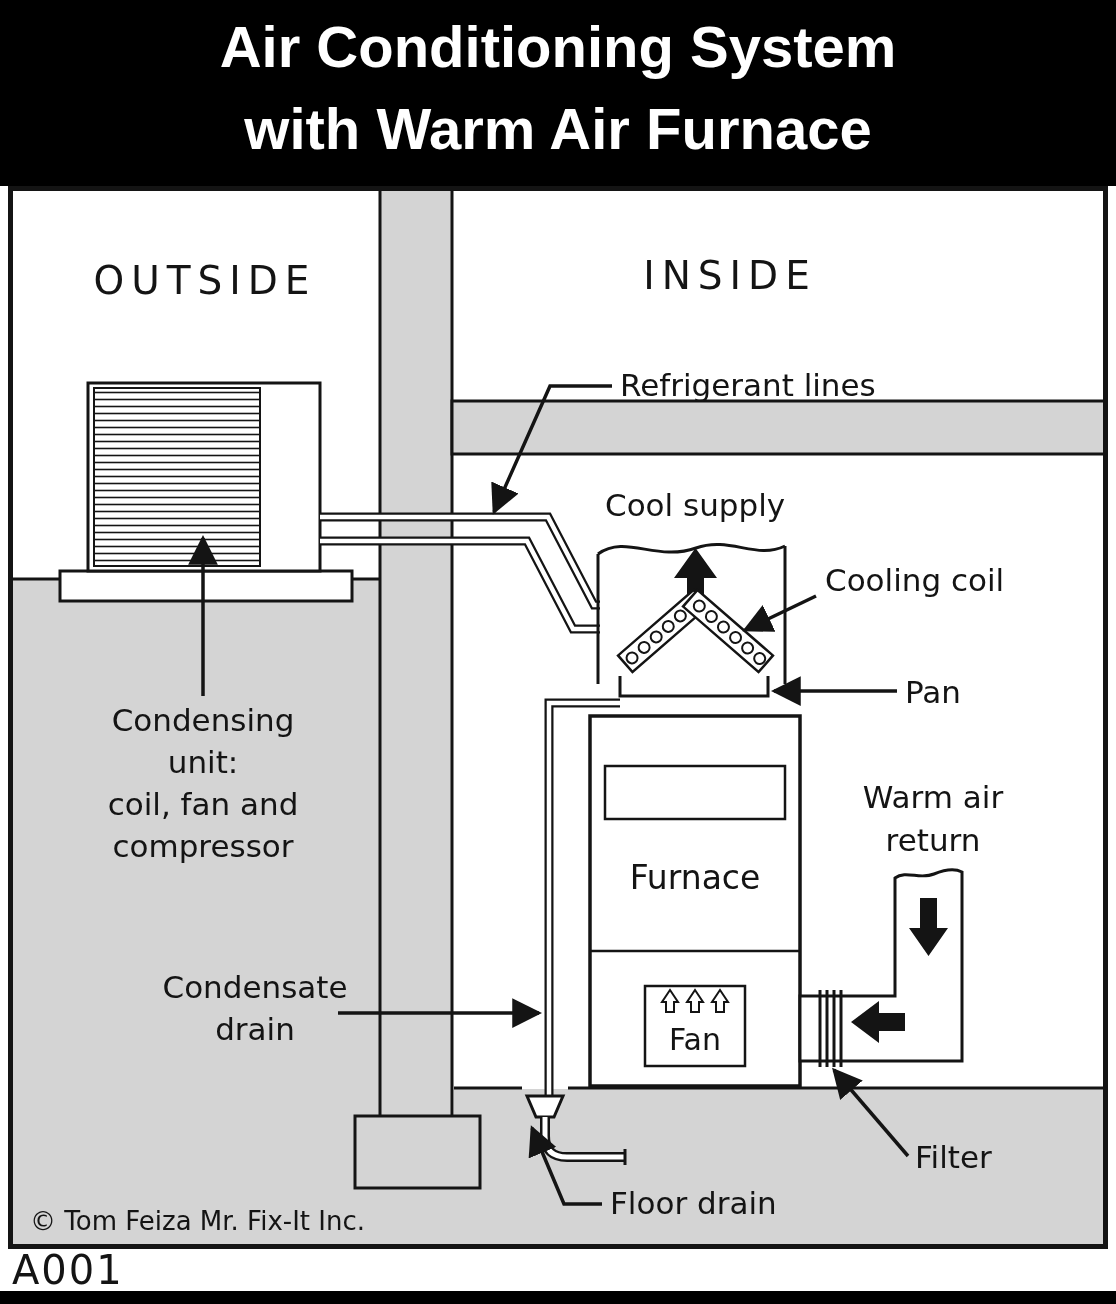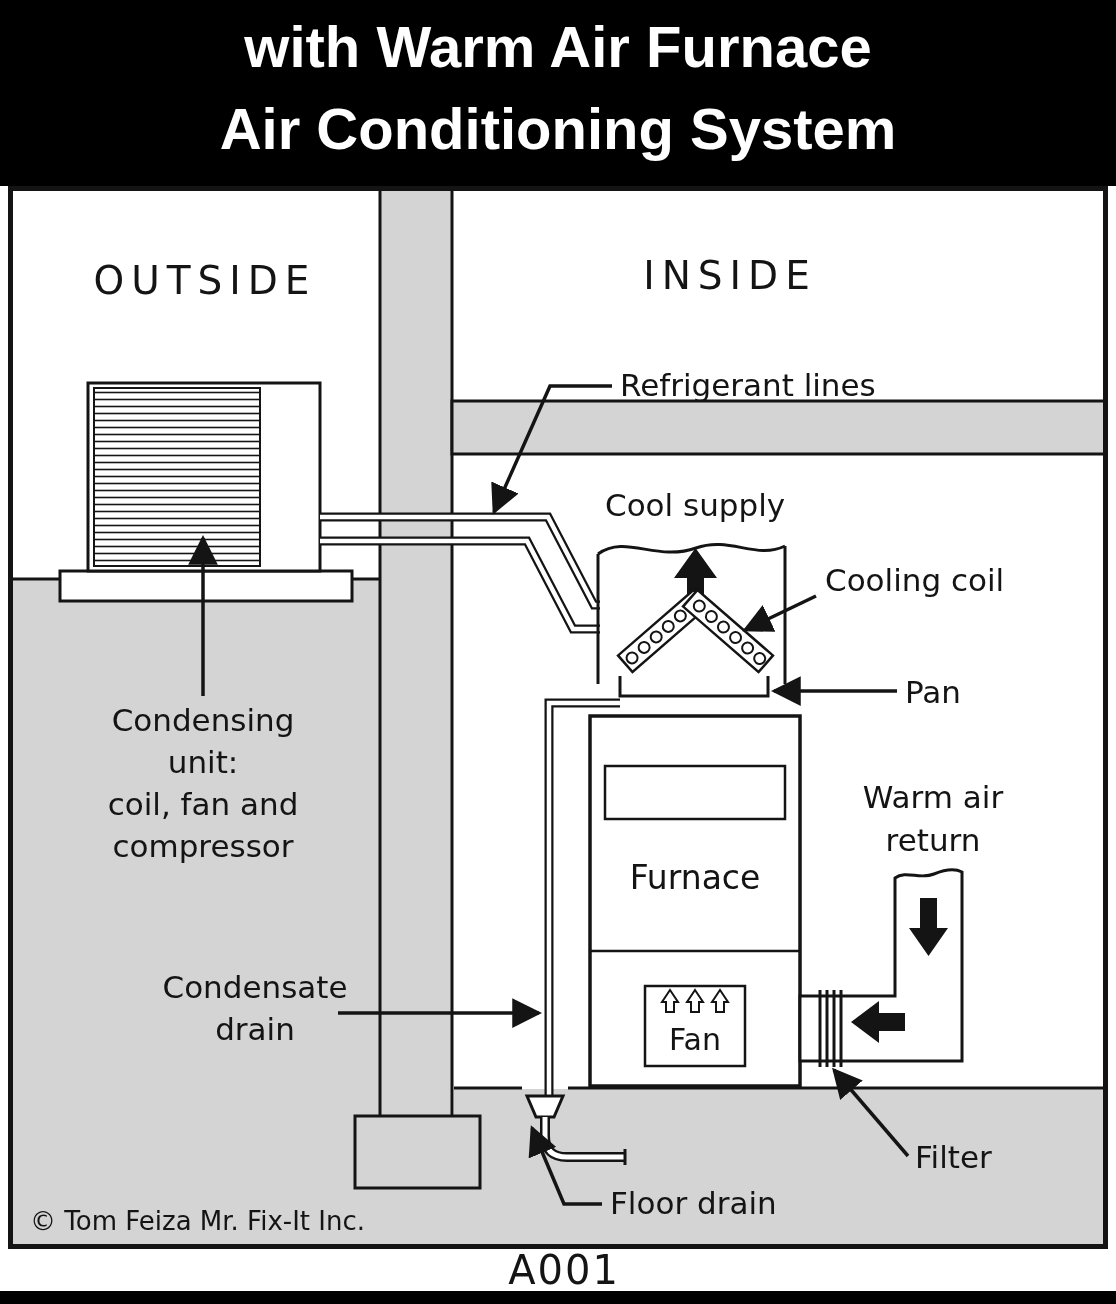--- a/index.html
+++ b/index.html
@@ -11,42 +11,42 @@
   }
   .banner {
     height:186px; background:#000000; color:#ffffff;
     text-align:center; padding-top:6px;
   }
   .banner-line {
     font-family:"Liberation Sans", sans-serif;
     font-weight:bold; font-size:58px; line-height:82px;
   }
   .diagram { display:block; margin:0 8px; }
-  .footer-row { height:44px; display:flex; align-items:flex-start;justify-content:center; }
+  .footer-row { height:44px; display:flex; align-items:flex-start; }
   .plate-code {
     font-size:40px; color:#141414; margin-left:12px; margin-top:-2px;
     letter-spacing:2px;
   }
   .bottom-bar {
     position:absolute; left:0; bottom:0; width:1116px; height:13px;
     background:#000000;
   }
   svg text { fill:#141414; font-family:"DejaVu Sans", sans-serif; }
   .lbl { font-size:31px; }
   .region-lbl { font-size:39px; letter-spacing:7px; }
   .furnace-lbl { font-size:33px; }
   .fan-lbl { font-size:30px; }
   .copyright-lbl { font-size:26px; }
 </style>
 </head>
 <body>
 
 <header class="banner">
+  <div class="banner-line">Air Conditioning System</div>
   <div class="banner-line">with Warm Air Furnace</div>
-  <div class="banner-line">Air Conditioning System</div>
 </header>
 
 <svg class="diagram" width="1100" height="1063" viewBox="0 0 1100 1063" xmlns="http://www.w3.org/2000/svg">
   <defs>
     <marker id="ah" viewBox="0 0 10 10" refX="9" refY="5" markerWidth="8.5" markerHeight="8.5" orient="auto-start-reverse">
       <path d="M0,0 L10,5 L0,10 z" fill="#141414"></path>
     </marker>
     <pattern id="finPattern" width="8" height="7" patternUnits="userSpaceOnUse">
       <line x1="0" y1="3.5" x2="8" y2="3.5" stroke="#141414" stroke-width="1.6"></line>
     </pattern>

